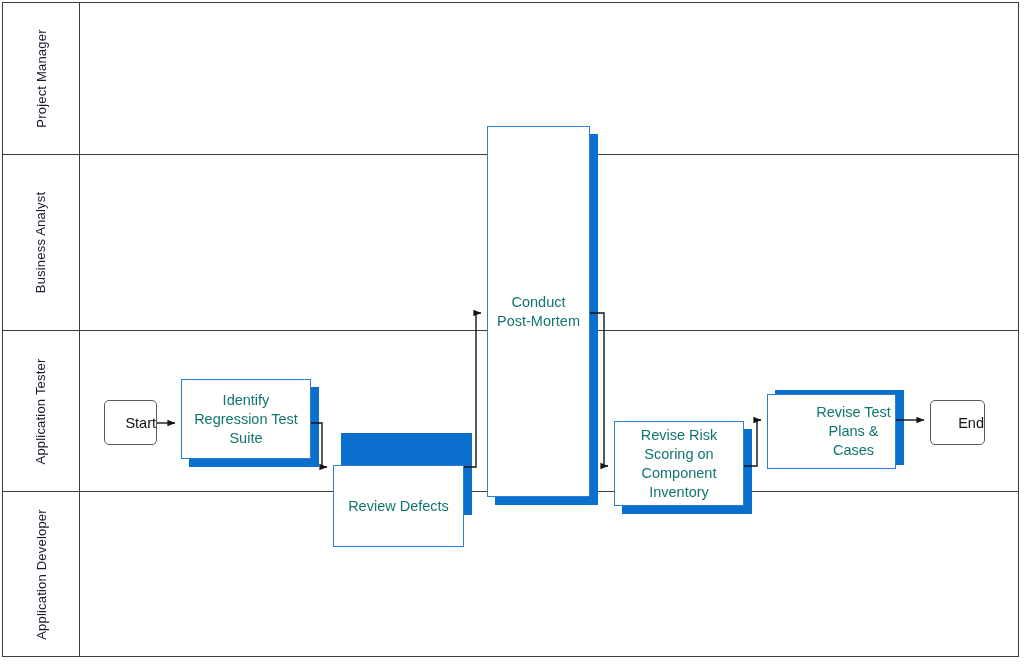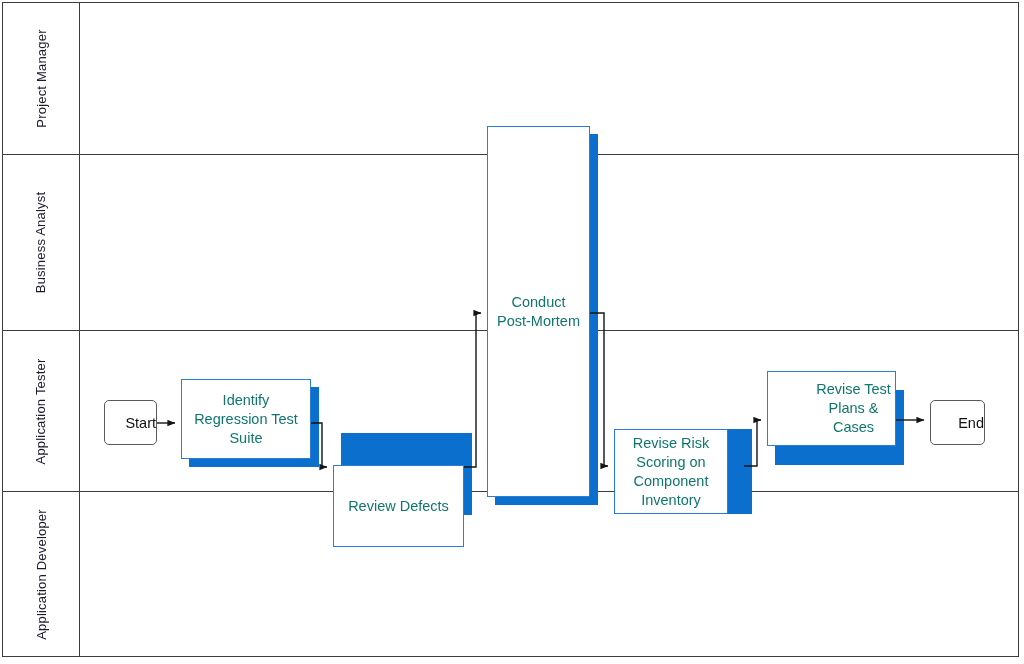--- a/index.html
+++ b/index.html
@@ -171,29 +171,29 @@
       <span>Review Defects</span>
     </div>
 
     <div class="proc-shadow" style="left:495px;top:134px;width:103px;height:371px;"></div>
     <div class="proc" style="left:487px;top:126px;width:103px;height:371px;white-space:pre-line;">
       <span>Conduct
 Post-Mortem</span>
     </div>
 
     <div class="proc-shadow" style="left:622px;top:429px;width:130px;height:85px;"></div>
-    <div class="proc" style="left:614px;top:421px;width:114px;height:85px;white-space:pre-line;margin-top:8px;">
+    <div class="proc" style="left:614px;top:421px;width:130px;height:85px;white-space:pre-line;">
       <span>Revise Risk
 Scoring on
 Component
 Inventory</span>
     </div>
 
     <div class="proc-shadow" style="left:775px;top:390px;width:129px;height:75px;"></div>
-    <div class="proc" style="left:767px;top:371px;width:129px;height:75px;white-space:pre-line;padding-left:44px;">
+    <div class="proc" style="left:767px;top:394px;width:129px;height:75px;white-space:pre-line;padding-left:44px;">
       <span>Revise Test
 Plans &amp; Cases</span>
     </div>
 
     <div class="term" style="left:930px;top:400px;width:55px;height:45px;padding-left:44px;">
       <span>End</span>
     </div>
 
   </div>
 

